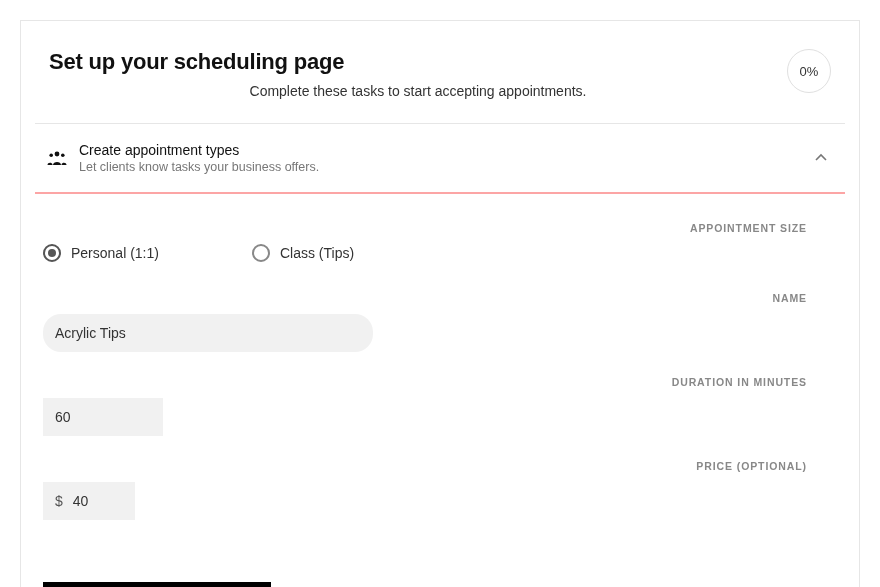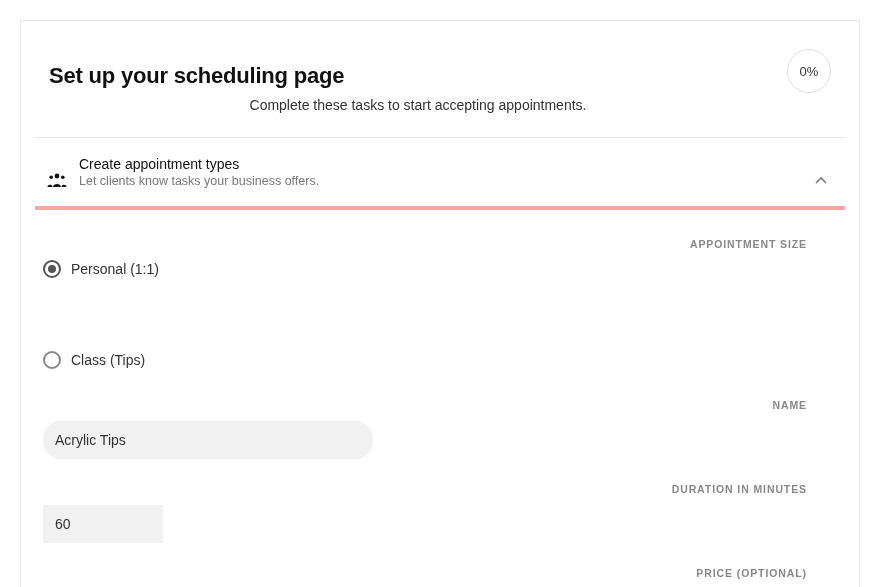--- a/index.html
+++ b/index.html
@@ -16,21 +16,20 @@
     background: #fff;
   }
   .header {
     padding: 28px 28px 24px 28px;
     display: flex;
     justify-content: space-between;
     align-items: flex-start;
   }
   .header-left {
     flex: 1;
-    margin-top: 14px;
   }
   .page-title {
     font-size: 22px;
     font-weight: 700;
     margin: 0 0 8px 0;
     letter-spacing: -0.2px;
   }
   .page-subtitle {
     font-size: 14px;
     color: #333;
@@ -48,24 +47,24 @@
     font-size: 13px;
     color: #333;
     font-weight: 500;
   }
   .section {
     border-top: 1px solid #e6e6e6;
     margin: 0 14px;
   }
   .section-header {
     display: flex;
-    align-items: flex-end;
+    align-items: center;
     padding: 18px 14px 18px 8px;
     cursor: pointer;
-    border-bottom: 4px solid #fca5a5;
+    border-bottom: 2px solid #fca5a5;
   }
   .section-icon {
     width: 28px;
     display: flex;
     align-items: center;
     justify-content: center;
     margin-right: 8px;
   }
   .section-icon svg { display: block; }
   .section-titles {
@@ -96,23 +95,22 @@
     font-size: 10.5px;
     letter-spacing: 0.9px;
     color: #888;
     text-transform: uppercase;
     font-weight: 600;
     margin-bottom: 10px;
     text-align: right;
   }
   .radio-row {
     display: flex;
-    gap: 73px;
+    gap: 93px;
     margin-bottom: 30px;
-    flex-direction: column;
   }
   .radio-opt {
     display: flex;
     align-items: center;
     gap: 10px;
     font-size: 14px;
     color: #333;
     cursor: pointer;
   }
   .radio-outer {

